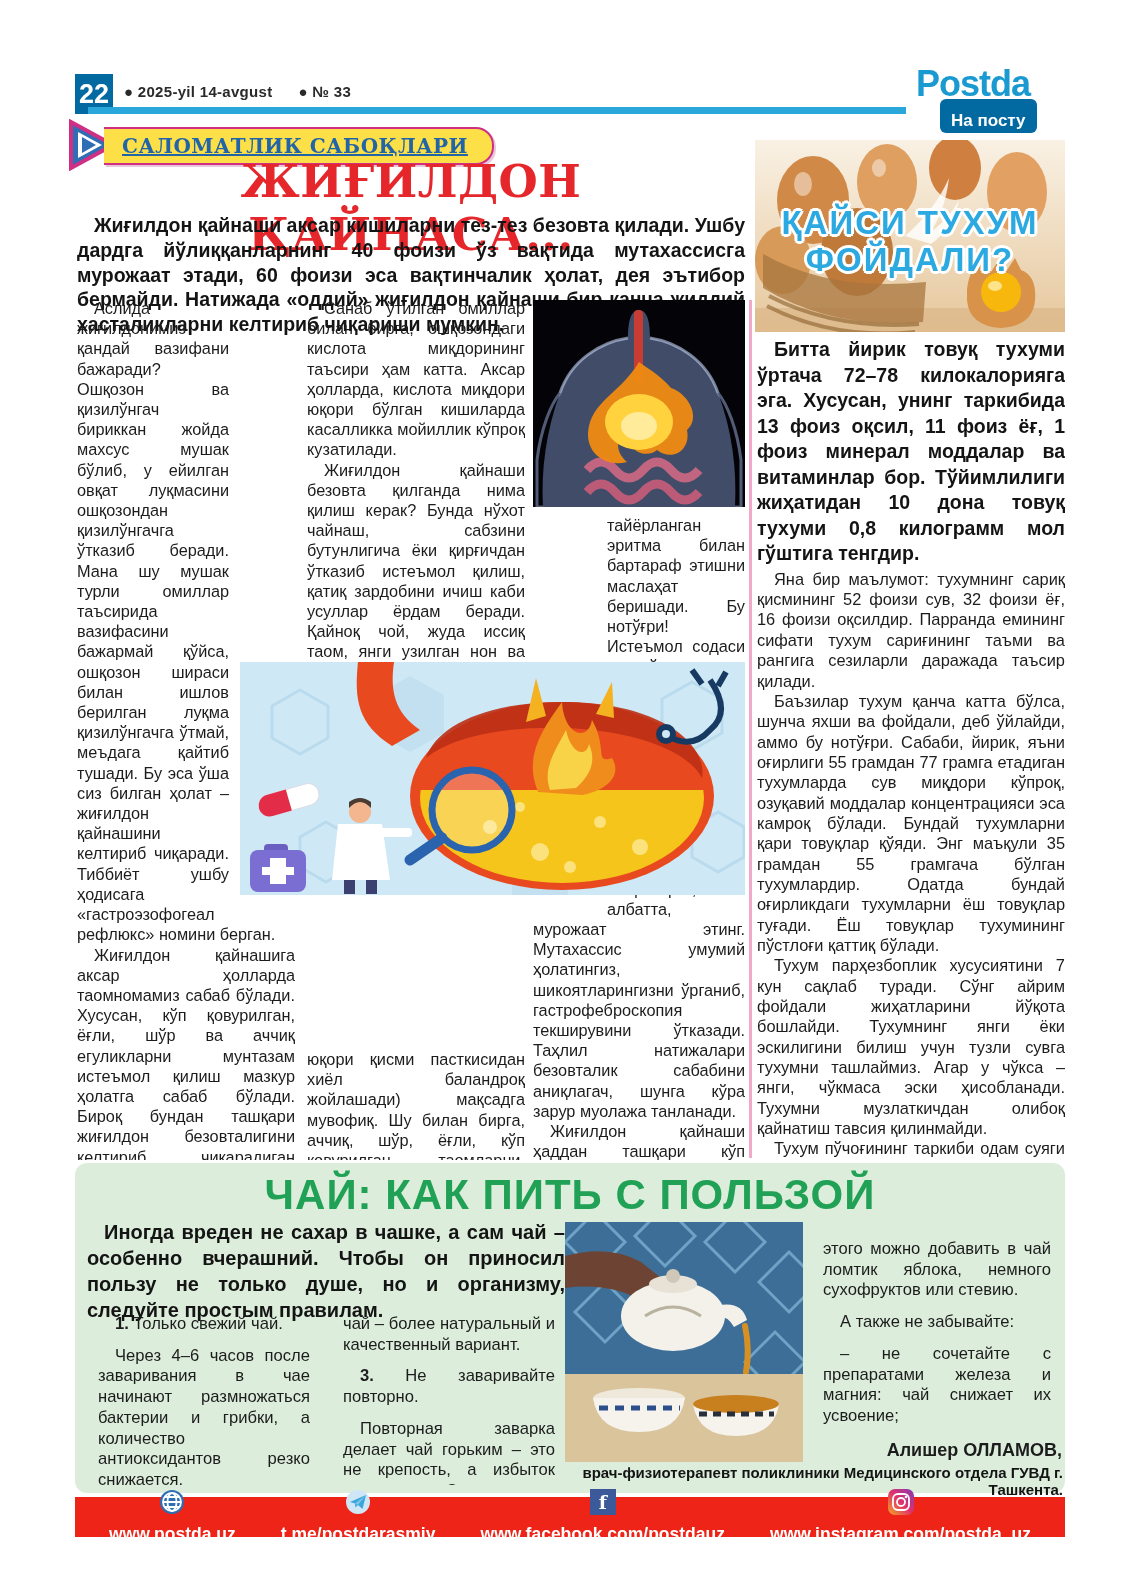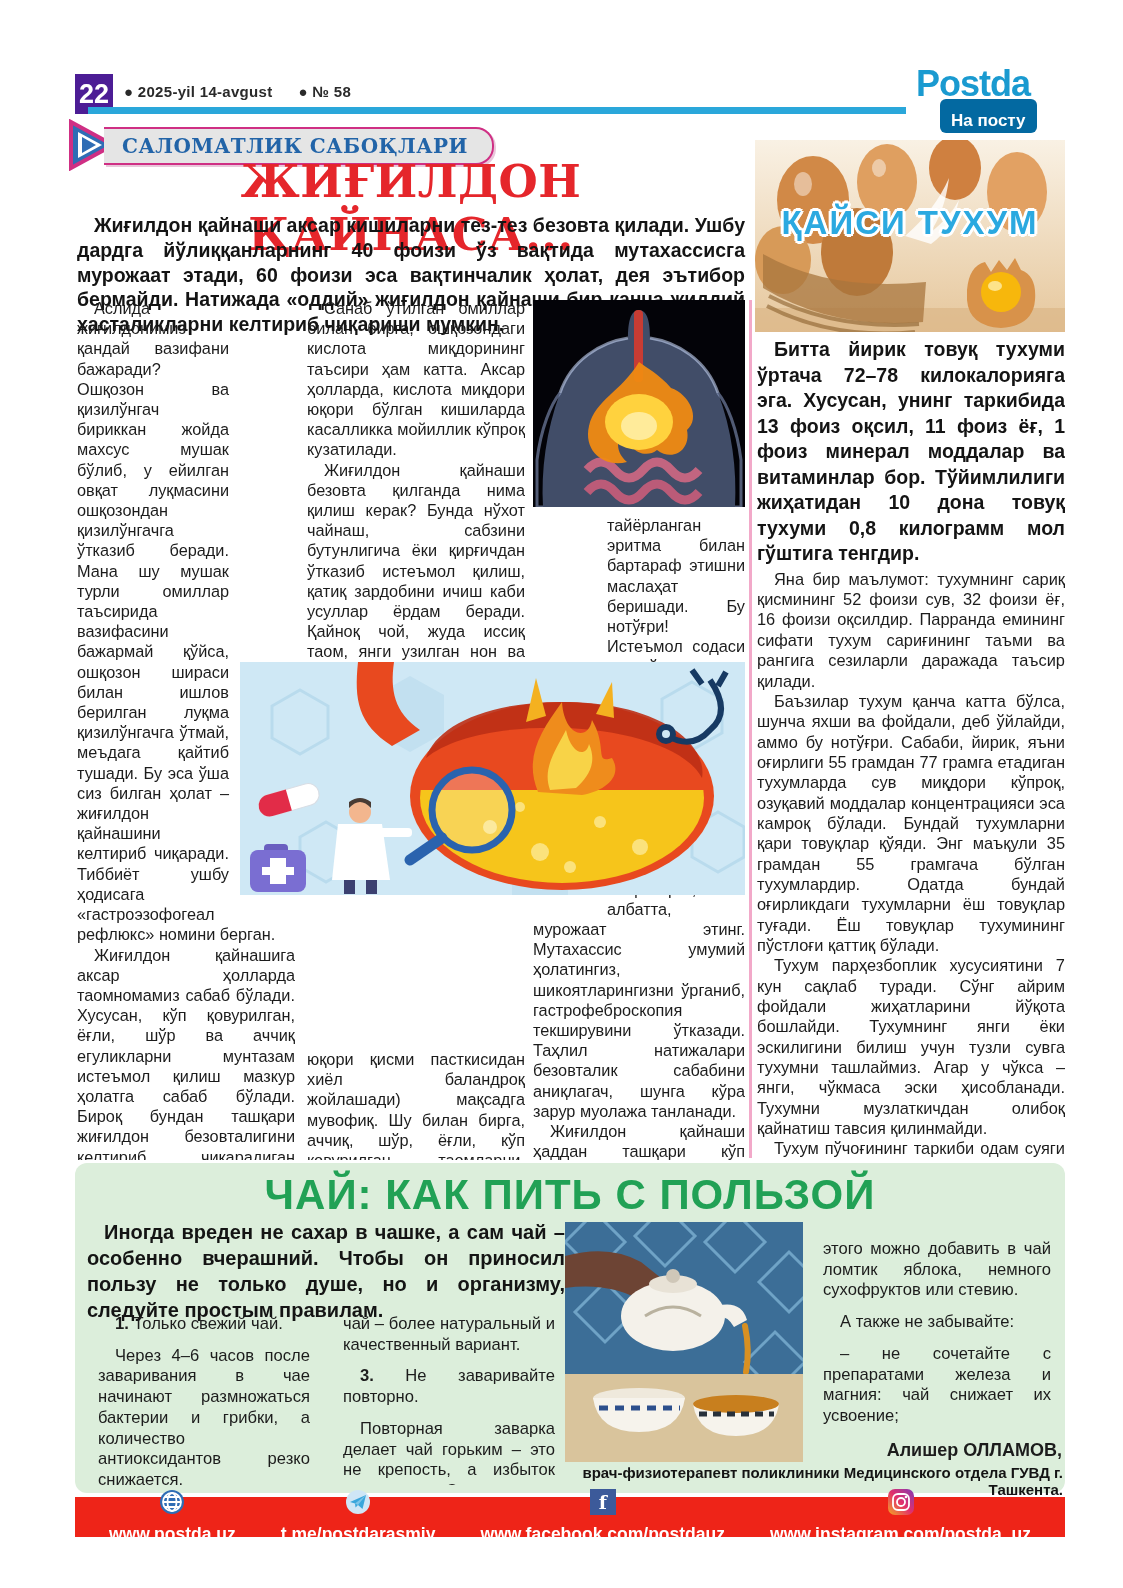--- a/index.html
+++ b/index.html
@@ -1,28 +1,28 @@
 <!DOCTYPE html>
 <html><head>
 <meta charset="utf-8">
 <style>
   html,body{margin:0;padding:0;background:#ffffff;}
   body{width:1123px;height:1588px;position:relative;font-family:"Liberation Sans",sans-serif;color:#1c1c1c;overflow:hidden;}
   .abs{position:absolute;}
   
-  .pagenum{left:75px;top:74px;width:38px;height:40px;background:#4c1d95;color:#fff;font-size:27px;font-weight:bold;display:flex;align-items:center;justify-content:center;}
+  .pagenum{left:75px;top:74px;width:38px;height:40px;background:#0369a1;color:#fff;font-size:27px;font-weight:bold;display:flex;align-items:center;justify-content:center;}
   .dateline{left:124px;top:83px;font-size:15px;font-weight:bold;color:#2a2a2a;letter-spacing:.3px;}
   .dateline span{margin-right:26px;}
   .bluebar{left:88px;top:107px;width:818px;height:7px;background:#2aa7da;}
   .logo1{left:916px;top:63px;font-size:36px;font-weight:800;color:#1a9ad0;letter-spacing:-1px;}
   .logo2{left:940px;top:99px;background:#0369a1;color:#fff;font-size:17px;font-weight:bold;padding:12px 11px 2px;border-radius:6px;}
   
   .tri{left:68px;top:119px;}
-  .pill{left:104px;top:127px;height:34px;background:#e5e5e5;border:2px solid #cf2f84;border-left:none;border-radius:0 18px 18px 0;padding:0 24px 0 18px;display:flex;align-items:center;
-        font-family:"DejaVu Serif",serif;font-weight:bold;font-size:20px;color:#2264a8;letter-spacing:.5px;box-shadow:2px 2px 0 #e9c7da;}
+  .pill{left:104px;top:127px;height:34px;background:#fde047;border:2px solid #cf2f84;border-left:none;border-radius:0 18px 18px 0;padding:0 24px 0 18px;display:flex;align-items:center;
+        font-family:"DejaVu Serif",serif;font-weight:bold;font-size:20px;color:#2264a8;letter-spacing:.5px;box-shadow:2px 2px 0 #e9c7da;text-decoration:underline;}
   
   .headline{left:75px;top:155px;width:672px;text-align:center;font-family:"DejaVu Serif",serif;font-weight:bold;font-size:45px;color:#e5262b;letter-spacing:.5px;}
   .lead{left:77px;top:213px;width:668px;font-size:19.5px;line-height:1.27;font-weight:bold;text-align:justify;color:#141414;}
   .col{top:298px;height:862px;overflow:hidden;font-size:16.3px;line-height:1.24;text-align:justify;}
   .col p{margin:0;}
   .ind{text-indent:17px;}
   .col1{left:77px;width:218px;}
   .col2{left:307px;width:218px;}
   .col3{left:533px;width:212px;}
   .sp-r{float:right;width:58px;height:238px;margin:362px 0 6px 8px;}
@@ -56,21 +56,21 @@
   .footer{left:75px;top:1497px;width:990px;height:40px;background:#ee2418;display:flex;align-items:center;justify-content:space-between;padding:0 34px;box-sizing:border-box;}
   .fitem{display:flex;align-items:center;gap:9px;color:#fff;font-weight:bold;font-size:17.5px;flex-direction:column;}
   .fb-ic{width:26px;height:26px;background:#3c5a9a;display:flex;align-items:center;justify-content:center;color:#fff;font-weight:bold;font-size:19px;font-family:"DejaVu Serif",serif;}
   .ig-ic{width:26px;height:26px;border-radius:7px;background:linear-gradient(45deg,#f5a623,#e1306c,#833ab4);display:flex;align-items:center;justify-content:center;}
 </style>
 </head>
 <body>
 
 <div class="abs pagenum">22</div>
 <div class="abs dateline">
-  <span>●  2025-yil  14-avgust</span><span>●  № 58</span>
+  <span>●  2025-yil  14-avgust</span><span>●  № 33</span>
 </div>
 <div class="abs bluebar"></div>
 <div class="abs logo1">Postda</div>
 <div class="abs logo2">На посту</div>
 
 <svg class="abs tri" width="48" height="52" viewBox="0 0 48 52">
   <polygon points="3,3 45,26 3,49" fill="#2f6db5" stroke="#cf2f84" stroke-width="4"></polygon>
   <polygon points="10,13 34,26 10,39" fill="#ffffff"></polygon>
   <polygon points="14,18 28,26 14,34" fill="#2f6db5"></polygon>
 </svg>
@@ -210,20 +210,21 @@
     <path d="M8,148 q70,42 160,34 l3,-40 q-96,10 -163,-28 z" fill="#a8763e" opacity="0.75"></path>
     <path d="M14,156 q66,34 150,28 M12,166 q66,34 148,26" stroke="#8a5f2c" stroke-width="4" fill="none" opacity="0.6"></path>
     <path d="M150,96 q30,-26 44,-58 q-4,34 -20,56 q22,-18 30,-34 q-6,28 -28,44 z" fill="#ffffff" opacity="0.8"></path>
     <path d="M212,150 q2,-24 18,-28 l6,10 8,-12 8,10 8,-12 6,12 q16,6 14,30 q-2,26 -34,28 q-32,-2 -34,-28 z" fill="#d8924a"></path>
     <circle cx="246" cy="152" r="20" fill="#f7b70c"></circle>
     <ellipse cx="240" cy="146" rx="7" ry="5" fill="#fde38a"></ellipse>
   </svg>
 </div>
 <div class="abs eggtitle">
   <div>ҚАЙСИ ТУХУМ</div>
+  <div>ФОЙДАЛИ?</div>
 </div>
 <div class="abs eggcol">
   <p class="ind egglead">Битта йирик товуқ тухуми ўртача 72–78 килокалорияга эга. Хусусан, унинг таркибида 13 фоиз оқсил, 11 фоиз ёғ, 1 фоиз минерал моддалар ва витаминлар бор. Тўйимлилиги жиҳатидан 10 дона товуқ тухуми 0,8 килограмм мол гўштига тенгдир.</p>
   <p class="ind">Яна бир маълумот: тухумнинг сариқ қисмининг 52 фоизи сув, 32 фоизи ёғ, 16 фоизи оқсилдир. Парранда емининг сифати тухум сариғининг таъми ва рангига сезиларли даражада таъсир қилади.</p>
   <p class="ind">Баъзилар тухум қанча катта бўлса, шунча яхши ва фойдали, деб ўйлайди, аммо бу нотўғри. Сабаби, йирик, яъни оғирлиги 55 грамдан 77 грамга етадиган тухумларда сув миқдори кўпроқ, озуқавий моддалар концентрацияси эса камроқ бўлади. Бундай тухумларни қари товуқлар қўяди. Энг маъқули 35 грамдан 55 грамгача бўлган тухумлардир. Одатда бундай оғирликдаги тухумларни ёш товуқлар туғади. Ёш товуқлар тухумининг пўстлоғи қаттиқ бўлади.</p>
   <p class="ind">Тухум парҳезбоплик хусусиятини 7 кун сақлаб туради. Сўнг айрим фойдали жиҳатларини йўқота бошлайди. Тухумнинг янги ёки эскилигини билиш учун тузли сувга тухумни ташлаймиз. Агар у чўкса – янги, чўкмаса эски ҳисобланади. Тухумни музлаткичдан олибоқ қайнатиш тавсия қилинмайди.</p>
   <p class="ind">Тухум пўчоғининг таркиби одам суяги ва тиши таркиби билан ҳайратланарли даражада мос келади. Таомга майдаланган тухум пўчоғини қўшиш соч ва тирноқлар синувчанлиги, милк қонаши, қабзият, жиззакилик, уйқусизлик ва астманинг олдини олади. Даволаш учун янги, эндигина арчилган тухум пўчоғи ишлатилади. Айтганча, тухум пўстлоғининг ранги тухумнинг озиқа вазифасини ўтовчи қисмига заррача таъсир қилмайди.</p>
 
 </div>
 

